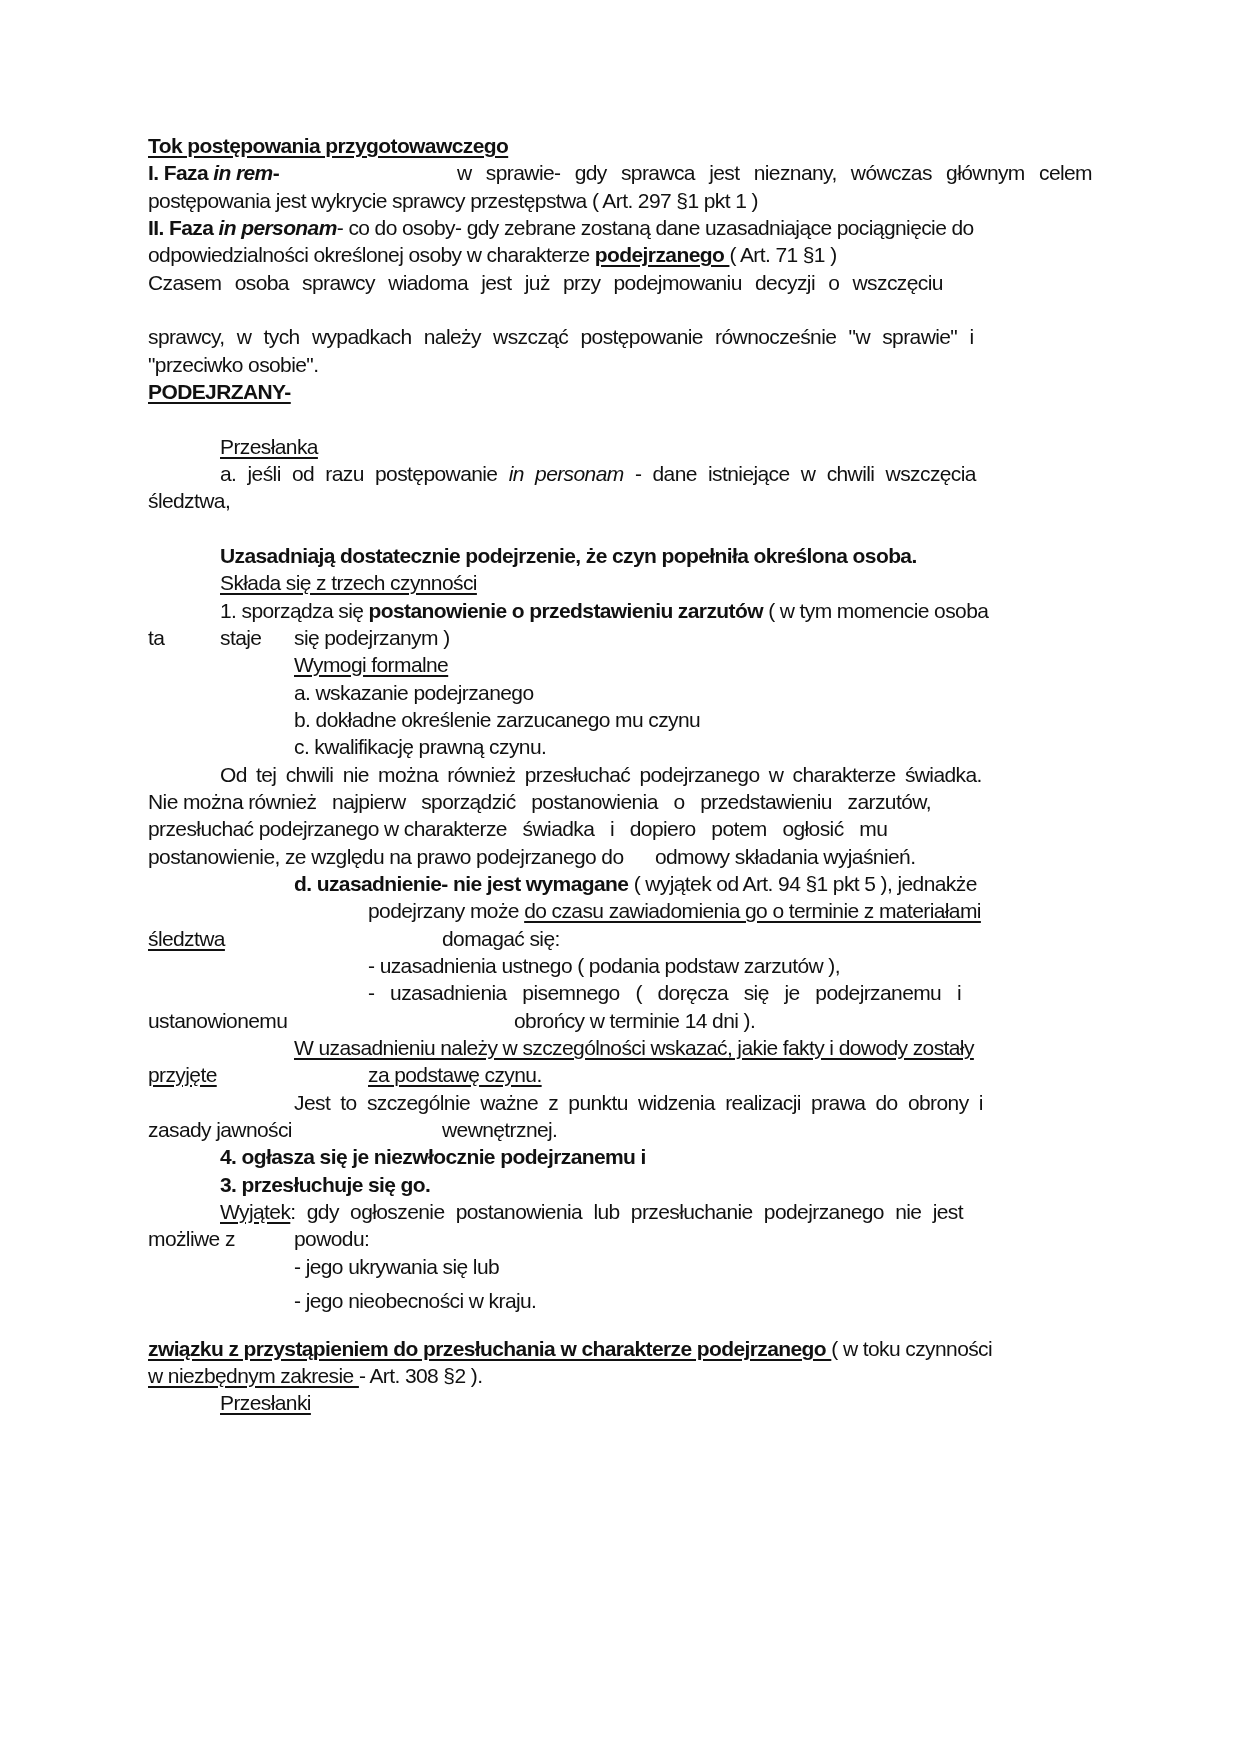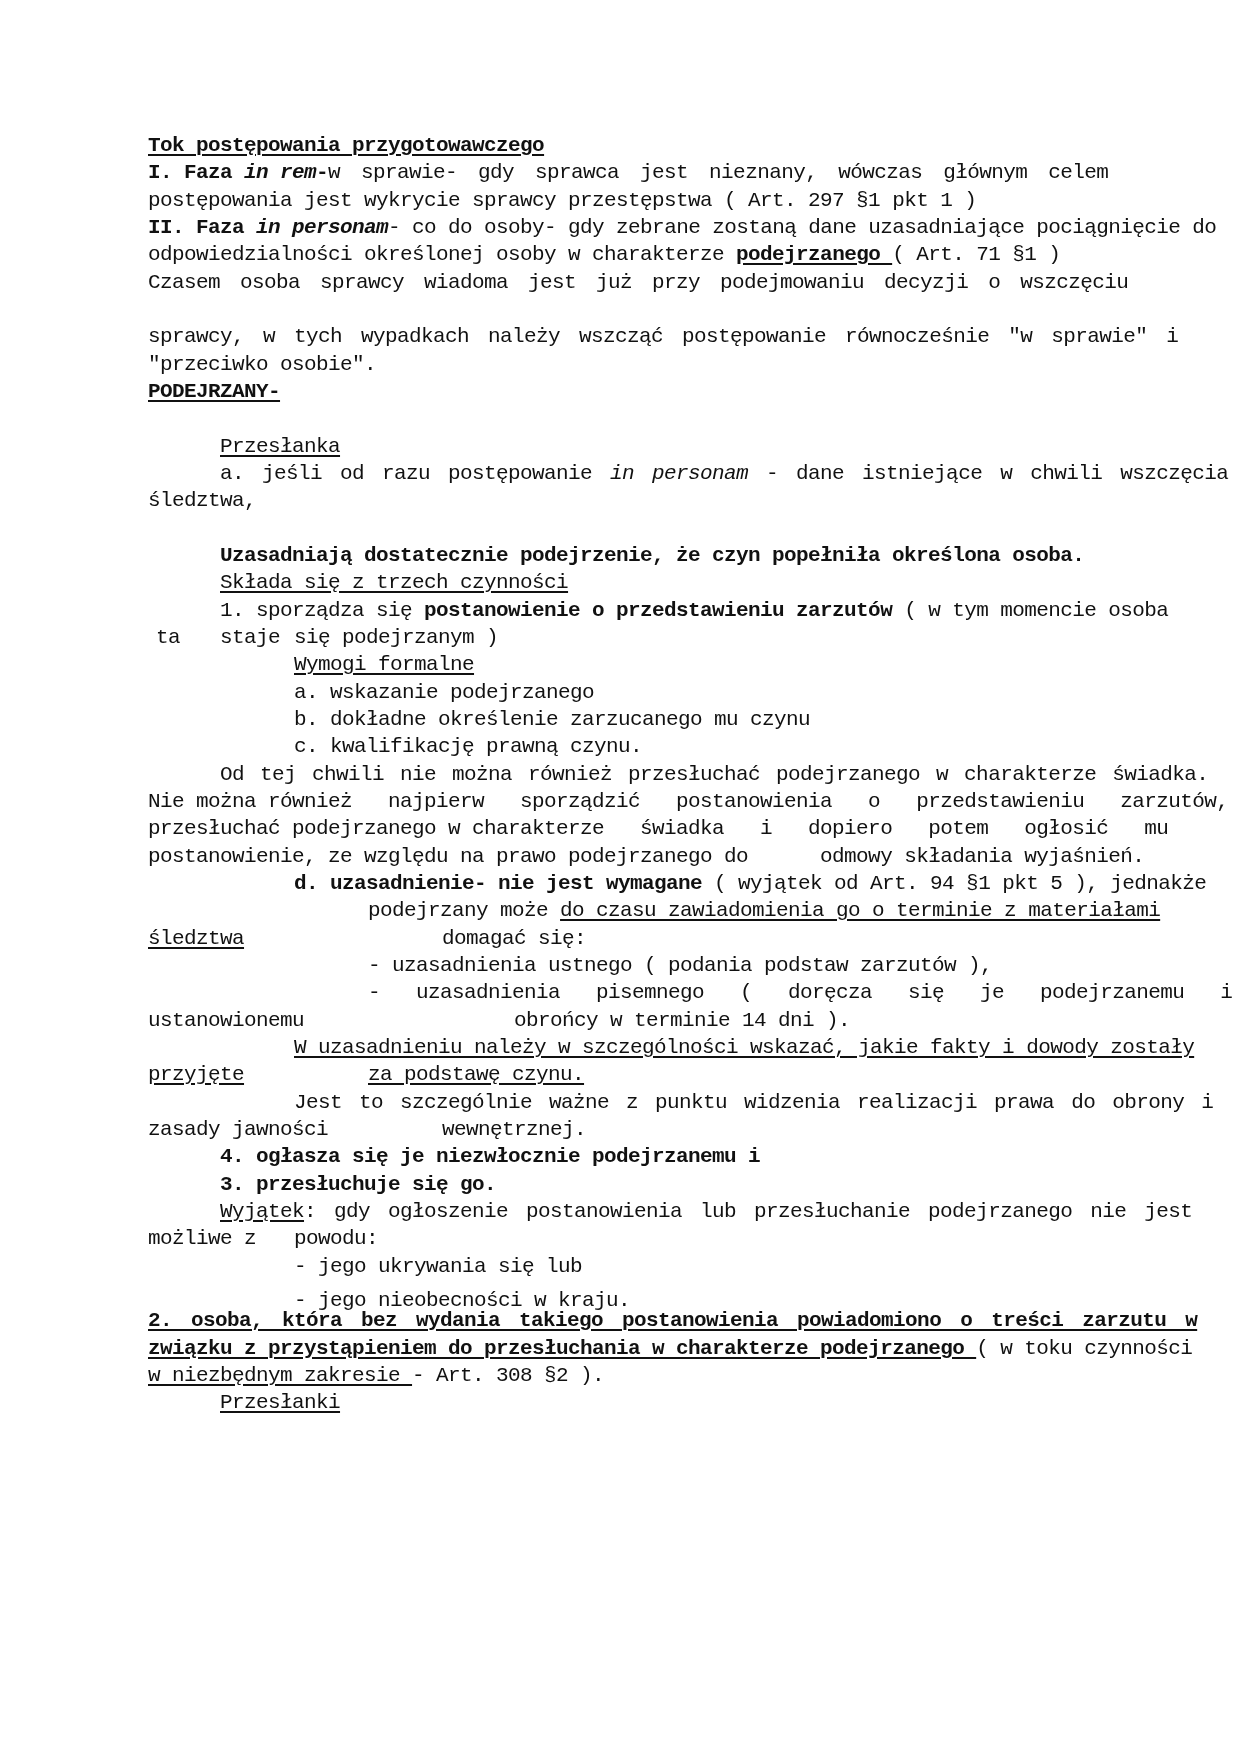--- a/index.html
+++ b/index.html
@@ -1,19 +1,19 @@
 <!DOCTYPE html>
 <html><head>
   <meta charset="utf-8">
   <style>
     html, body { margin: 0; padding: 0; background: #ffffff; }
     body { width: 1240px; height: 1754px; position: relative; overflow: hidden; }
     .page {
       position: absolute; left: 0; top: 0; width: 992px; height: 1754px; background: #ffffff;
-      font-family: Liberation Mono, monospace;
+      font-family: Liberation Sans, sans-serif;
       color: #111111;
     }
     .ln {
       position: absolute;
       left: 148px;
       width: 944px;
       font-size: 21px;
       line-height: 30px;
       white-space: nowrap;
       letter-spacing: -0.6px;
@@ -72,21 +72,21 @@
   </div>
 
   <div class="ln" style="top:568px; left:220px;">
     <span class="u">Składa się z trzech czynności</span>
   </div>
 
   <div class="ln" style="top:596px; left:220px; width:872px;">
     <span>1. sporządza się </span><b>postanowienie o przedstawieniu zarzutów</b><span> ( w tym momencie osoba</span>
   </div>
   <div class="ln" style="top:623px;">
-    <span class="abs" style="left:8px;text-align:center;">ta</span>
+    <span class="abs" style="left:0;text-align:center;">ta</span>
     <span class="abs" style="left:72px;">staje</span>
     <span class="abs" style="left:146px;">się podejrzanym )</span>
   </div>
 
   <div class="ln" style="top:650px; left:294px;">
     <span class="u">Wymogi formalne</span>
   </div>
   <div class="ln" style="top:678px; left:294px;">a. wskazanie podejrzanego</div>
   <div class="ln" style="top:705px; left:294px;">b. dokładne określenie zarzucanego mu czynu</div>
   <div class="ln" style="top:732px; left:294px;">c. kwalifikację prawną czynu.</div>
@@ -137,23 +137,20 @@
   <div class="ln" style="top:1197px; left:220px; width:872px; word-spacing:6px;">
     <span class="u">Wyjątek</span><span>: gdy ogłoszenie postanowienia lub przesłuchanie podejrzanego nie jest</span>
   </div>
   <div class="ln" style="top:1224px;">
     <span class="abs" style="left:0;">możliwe z</span>
     <span class="abs" style="left:146px;">powodu:</span>
   </div>
   <div class="ln" style="top:1252px; left:294px;">- jego ukrywania się lub</div>
   <div class="ln" style="top:1279px; left:294px;margin-top:7px;">- jego nieobecności w kraju.</div>
 
-  <div class="ln" style="top:1306px; word-spacing:7px;">
-    <span class="ub">2. osoba, która bez wydania takiego postanowienia powiadomiono o treści zarzutu w</span>
-  </div>
   <div class="ln" style="top:1334px;">
     <span class="ub">związku z przystąpieniem do przesłuchania w charakterze podejrzanego </span><span>( w toku czynności</span>
   </div>
   <div class="ln" style="top:1361px;">
     <span class="u">w niezbędnym zakresie </span><span>- Art. 308 §2 ).</span>
   </div>
   <div class="ln" style="top:1388px; left:220px;">
     <span class="u">Przesłanki</span>
   </div>
 

